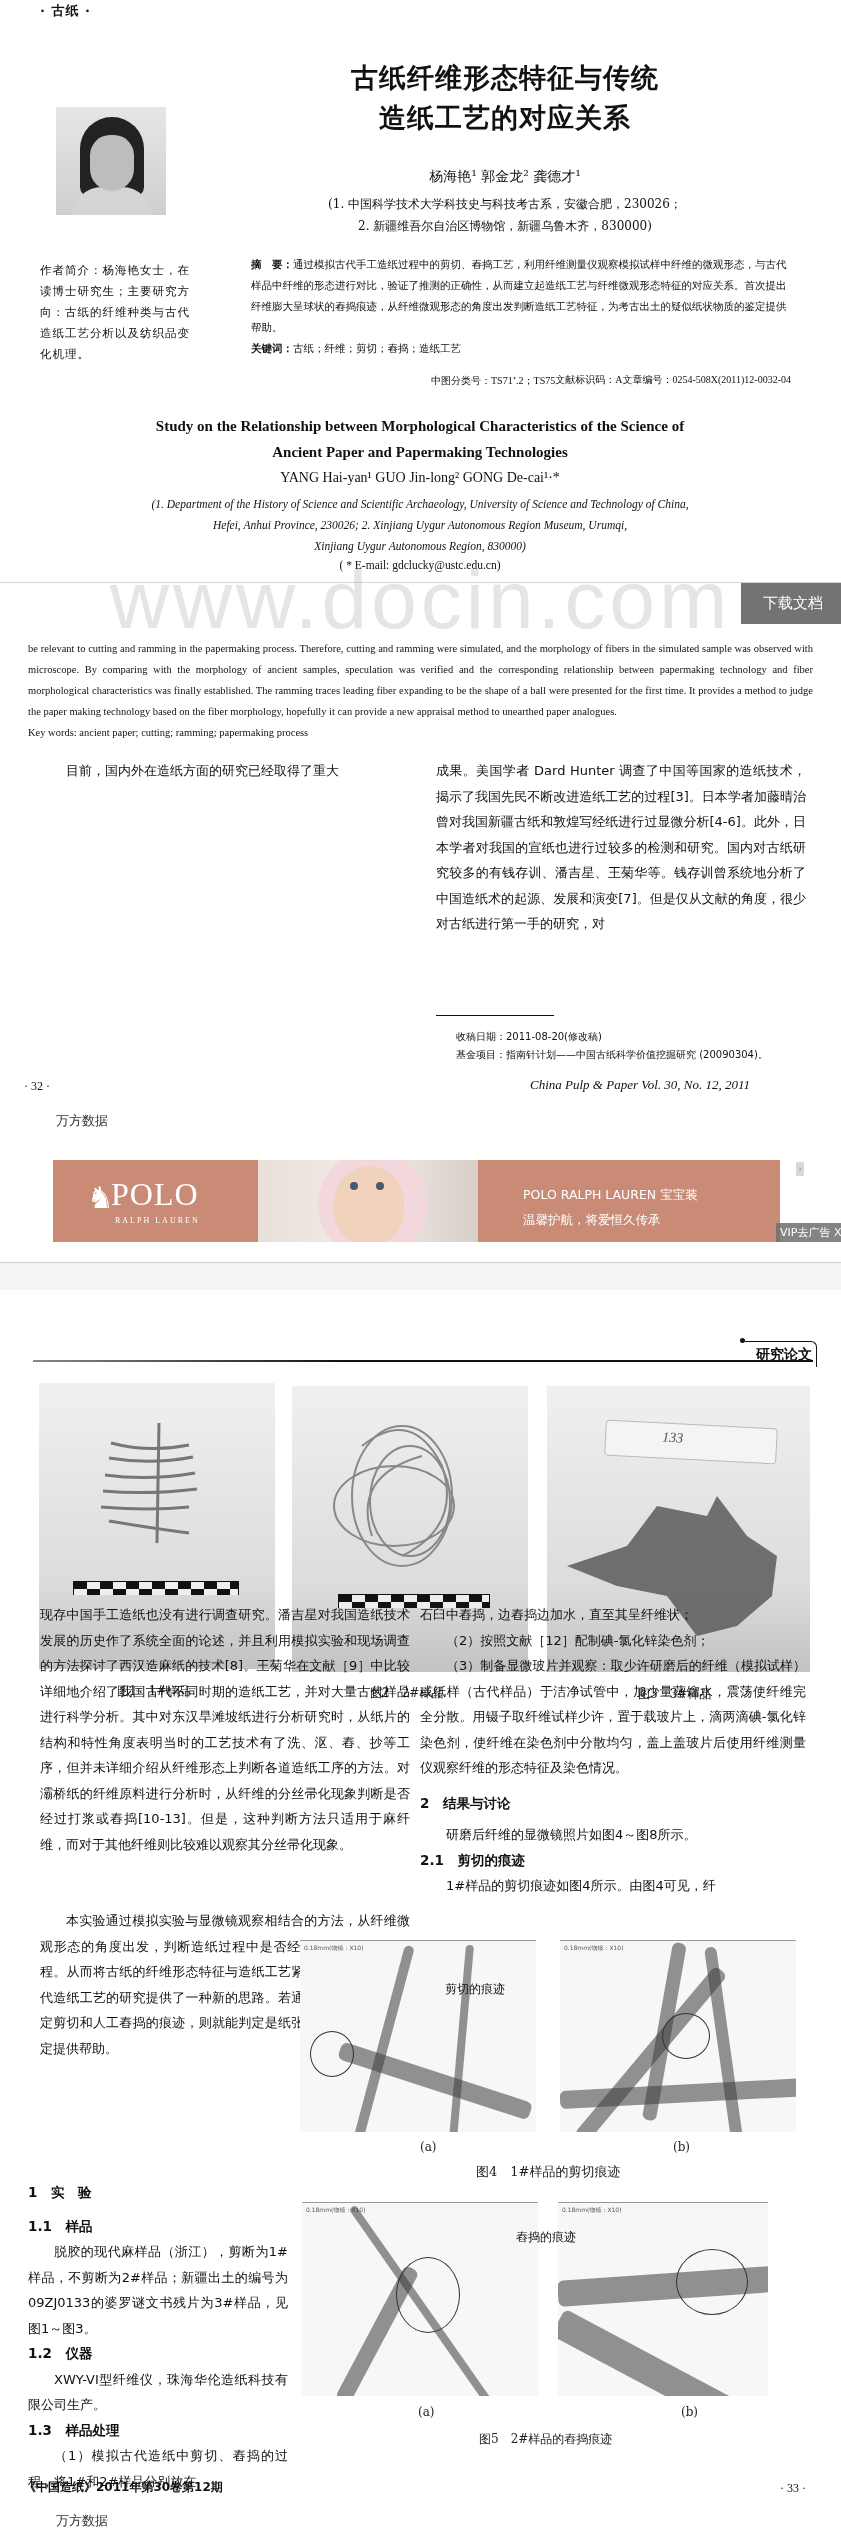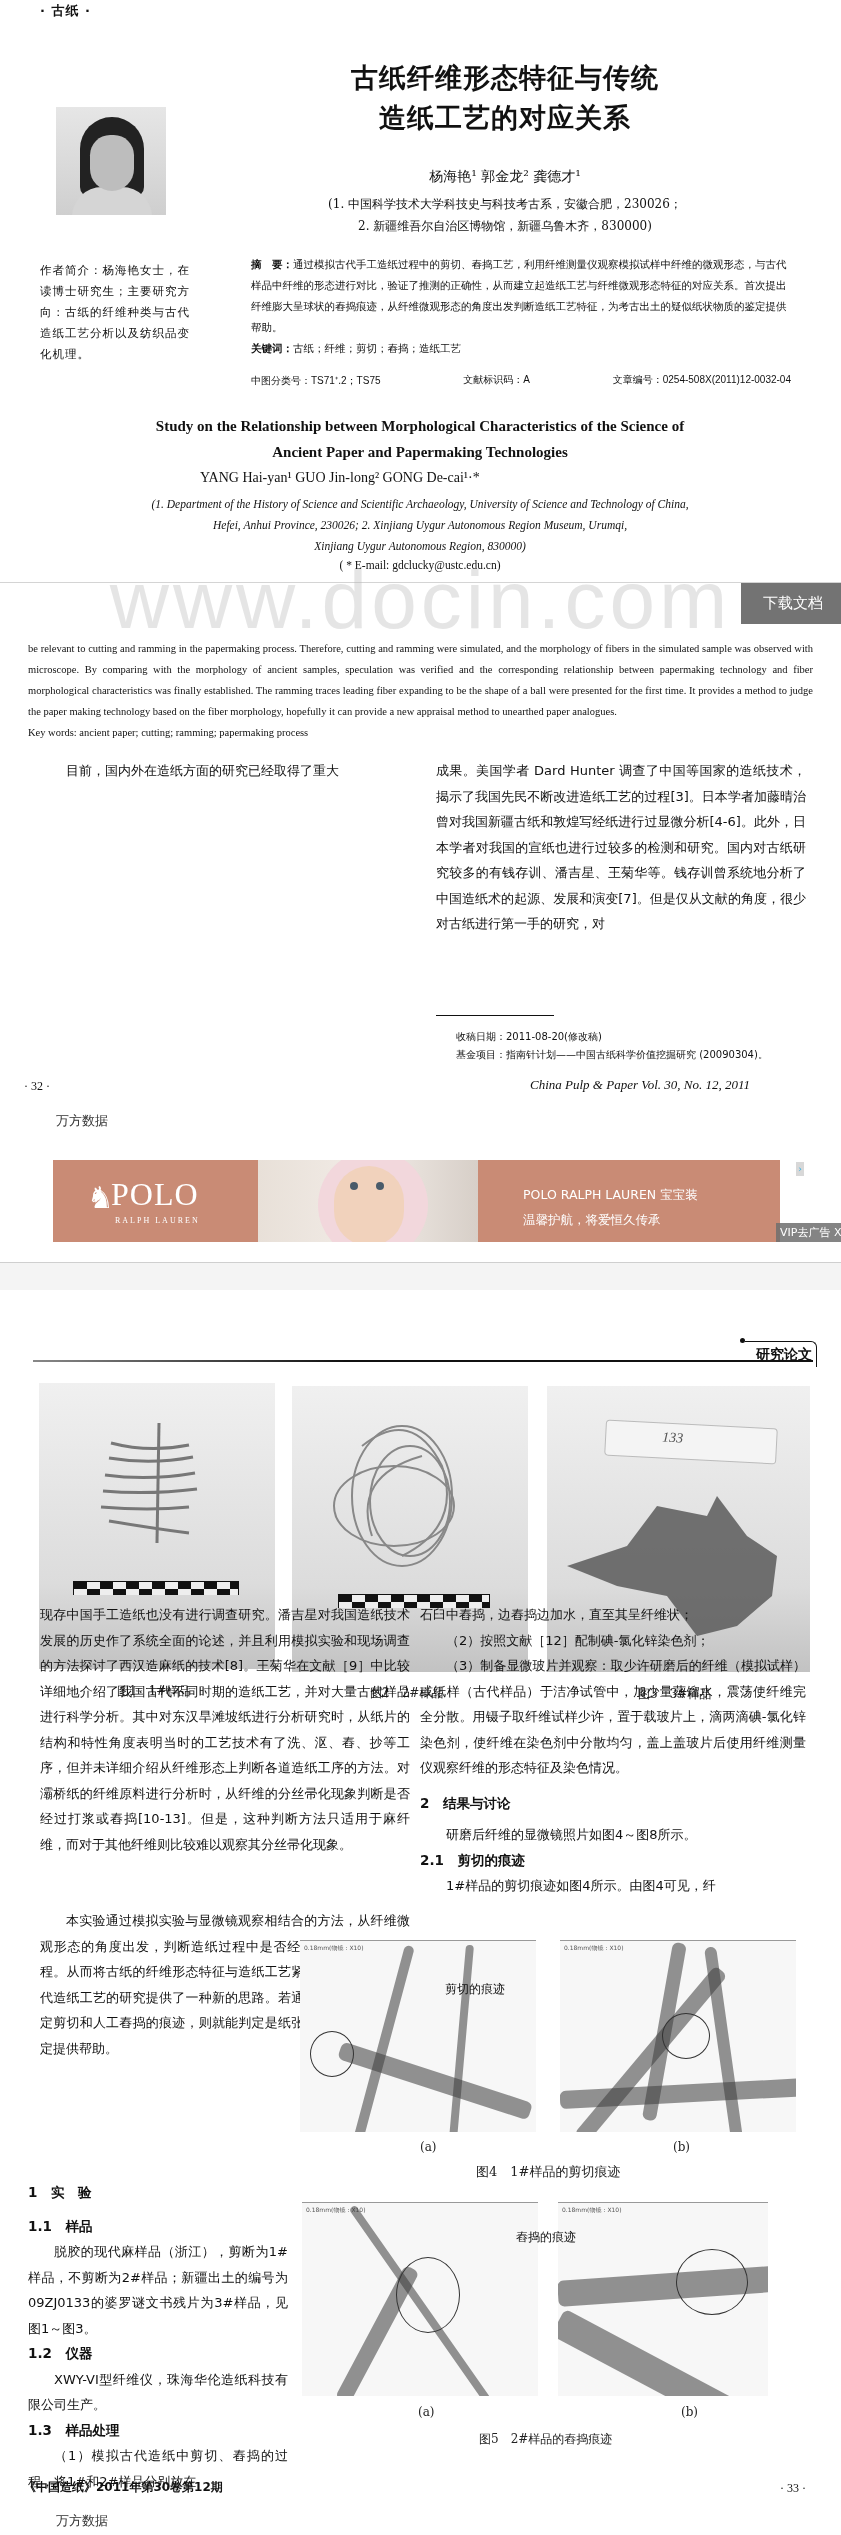--- a/index.html
+++ b/index.html
@@ -12,23 +12,23 @@
   .title { left: 270px; width: 470px; text-align: center; top: 58px; font-size: 27px; font-weight: bold; line-height: 40px; font-family: "DejaVu Sans", sans-serif; letter-spacing: 1px; }
   .authors { left: 300px; width: 410px; text-align: center; top: 168px; font-size: 14px; font-family: "DejaVu Serif", serif; }
   .affil { left: 290px; width: 430px; text-align: center; top: 193px; font-size: 12px; line-height: 22px; font-family: "DejaVu Serif", serif; }
   .photo { left: 56px; top: 107px; width: 110px; height: 108px; background: linear-gradient(180deg,#e6e6e6,#cfcfcf); overflow: hidden; }
   .photo .hair { position:absolute; left:24px; top:10px; width:64px; height:80px; border-radius:32px 32px 10px 10px; background:#222; }
   .photo .face { position:absolute; left:34px; top:28px; width:44px; height:56px; border-radius:22px 22px 24px 24px; background:#bdbdbd; }
   .photo .body { position:absolute; left:16px; top:80px; width:80px; height:40px; border-radius:30px 30px 0 0; background:#d5d5d5; }
   .bio { left: 40px; top: 260px; width: 160px; font-size: 11.5px; line-height: 21px; font-family: "DejaVu Sans", sans-serif; letter-spacing: 1px; }
   .abstract { left: 251px; top: 254px; width: 540px; font-size: 10.5px; line-height: 21px; font-family: "DejaVu Sans", sans-serif; }
   .abstract b { font-weight: bold; }
-  .classline { left: 251px; top: 373px; width: 540px; font-size: 10px; font-family: Liberation Sans, sans-serif; display: flex; justify-content: space-between; }
+  .classline { left: 251px; top: 373px; width: 540px; font-size: 10px; font-family: Liberation Serif, serif; display: flex; justify-content: flex-end; }
   .entitle { left: 100px; width: 640px; text-align: center; top: 413px; font-size: 15px; font-weight: bold; line-height: 26px; font-family: "Liberation Serif", serif; }
-  .enauthors { left: 200px; width: 440px; text-align: left; top: 470px; font-size: 14px; font-family: "Liberation Serif", serif; }
+  .enauthors { left: 200px; width: 440px; text-align: center; top: 470px; font-size: 14px; font-family: "Liberation Serif", serif; }
   .enaffil { left: 60px; width: 720px; text-align: center; top: 494px; font-size: 11.5px; line-height: 21px; font-style: italic; font-family: "Liberation Serif", serif; }
   .email { left: 200px; width: 440px; text-align: center; top: 559px; font-size: 11.5px; font-family: "Liberation Serif", serif; }
   .divider { left: 0; width: 841px; top: 582px; height: 1px; background: #d4d4d4; }
   .watermark { left: 0; width: 841px; top: 560px; height: 80px; text-align: center; font-size: 82px; font-family: "Liberation Sans", sans-serif; color: rgba(180,180,180,0.35); letter-spacing: 4px; line-height: 80px; pointer-events: none; }
   .download-btn { left: 741px; top: 583px; width: 100px; height: 41px; background: #737373; color: #fff; font-size: 15px; font-family: "DejaVu Sans", sans-serif; line-height: 41px; padding-left: 22px; white-space: nowrap; overflow: hidden; cursor: pointer; }
   .enabs { left: 28px; top: 638px; width: 785px; font-size: 10.5px; line-height: 21px; font-family: "Liberation Serif", serif; text-align: justify; }
   .col { font-size: 13px; line-height: 25.5px; font-family: "DejaVu Sans", sans-serif; text-align: justify; }
   .col1 { left: 40px; top: 758px; width: 360px; }
   .col2 { left: 436px; top: 758px; width: 370px; }
   .indent { text-indent: 2em; }

